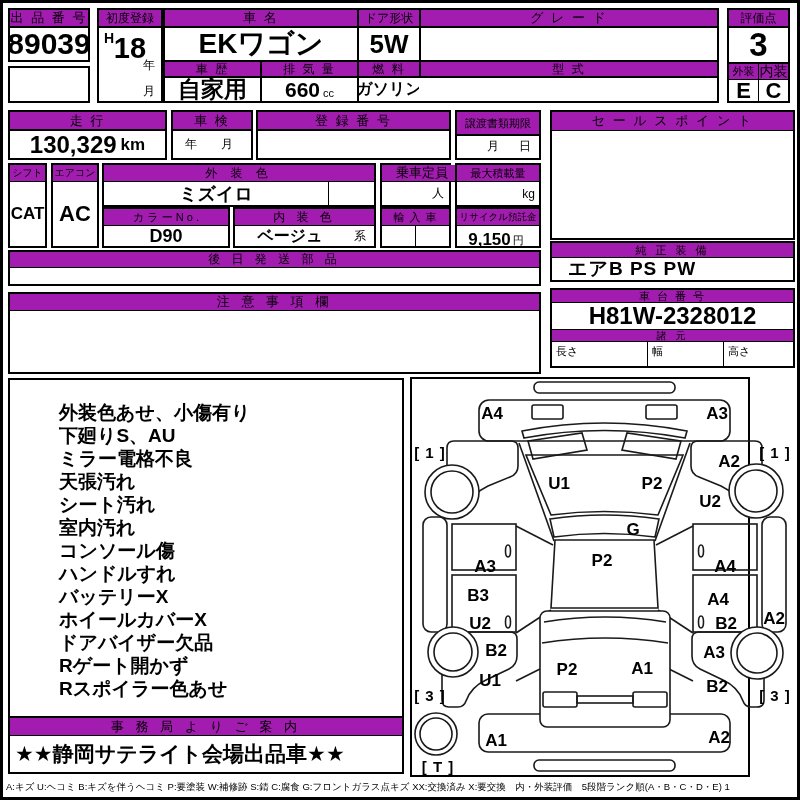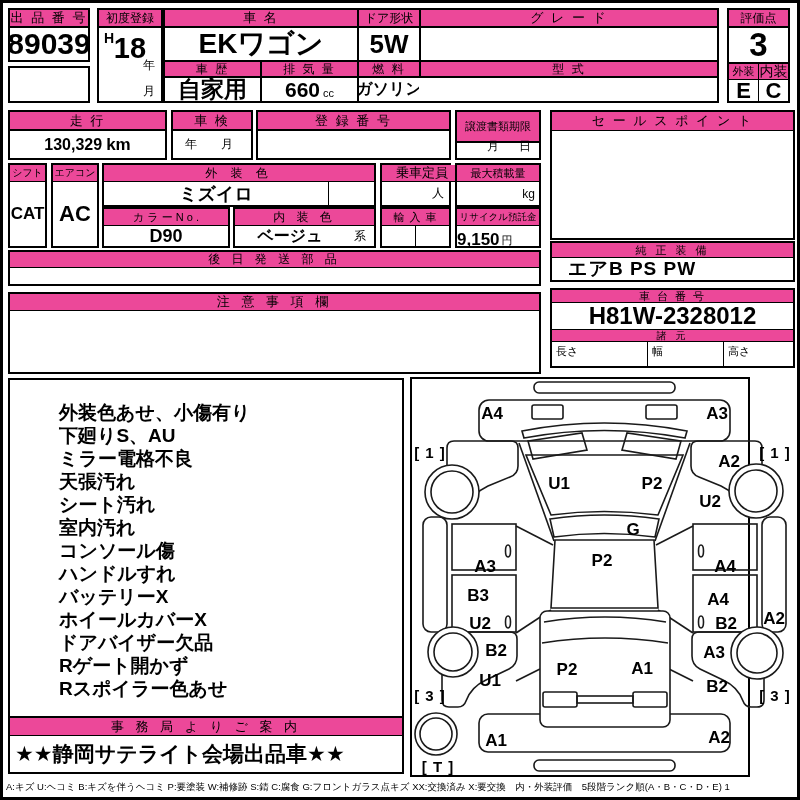--- a/index.html
+++ b/index.html
@@ -1,21 +1,21 @@
 <!DOCTYPE html>
 <html><head>
 <meta charset="utf-8">
 <style>
   html,body{margin:0;padding:0;background:#fff;}
   #sheet{position:relative;width:800px;height:800px;background:#fff;
          font-family:"Liberation Sans","DejaVu Sans",sans-serif;color:#000;overflow:hidden;}
   #frame{position:absolute;left:0;top:0;width:794px;height:794px;border:3px solid #000;pointer-events:none;}
   .bx{position:absolute;border:2px solid #000;background:#fff;box-sizing:border-box;}
   .c{position:absolute;box-sizing:border-box;display:flex;align-items:center;justify-content:center;overflow:hidden;white-space:nowrap;}
-  .gr{background:#ec4899;}
+  .gr{background:#a21caf;}
   .bl{border-left:2px solid #000;}
   .bl1{border-left:1px solid #000;}
   .bb{border-bottom:2px solid #000;}
   .bb1{border-bottom:1px solid #000;}
   .hd{font-size:13px;letter-spacing:2px;}
   .big{font-weight:bold;}
   .note-line{font-size:19px;font-weight:bold;line-height:23px;white-space:nowrap;}
   #insp-lines{position:absolute;left:0;top:18px;right:0;bottom:0;padding:3px 5px;margin-left:44px;}
   #legend{position:absolute;left:6px;top:781px;width:790px;font-size:9.5px;white-space:nowrap;letter-spacing:0;}
   text.dl{font:bold 17px "Liberation Sans","DejaVu Sans",sans-serif;text-anchor:middle;fill:#000;}
@@ -64,34 +64,34 @@
     <div class="c big bb" style="left:0;top:18px;width:59px;height:36px;font-size:33px">3</div>
     <div class="c gr bb1" style="left:0;top:54px;width:29px;height:16px;font-size:11px">外装</div>
     <div class="c gr bb1 bl1" style="left:29px;top:54px;width:30px;height:16px;font-size:14px">内装</div>
     <div class="c big" style="left:0;top:70px;width:29px;height:21px;font-size:22px">E</div>
     <div class="c big bl1" style="left:29px;top:70px;width:30px;height:21px;font-size:22px">C</div>
   </div>
 
   <div class="bx" style="left:8px;top:110px;width:159px;height:50px">
     <div class="c hd gr bb" style="left:0;top:0;width:155px;height:19px">走 行</div>
     <div class="c" style="left:0;top:19px;width:155px;height:27px">
-      <span class="big" style="font-size:16px">130,329</span>
+      <span class="big" style="font-size:24px">130,329</span>
       <span class="big" style="font-size:17px;margin-left:4px">km</span>
     </div>
   </div>
   <div class="bx" style="left:171px;top:110px;width:82px;height:50px">
     <div class="c hd gr bb" style="left:0;top:0;width:78px;height:19px">車 検</div>
     <div class="c" style="left:0;top:19px;width:78px;height:27px;font-size:12px;letter-spacing:6px">年　月</div>
   </div>
   <div class="bx" style="left:256px;top:110px;width:195px;height:50px">
     <div class="c hd gr bb" style="left:0;top:0;width:191px;height:19px">登 録 番 号</div>
     <div class="c" style="left:0;top:19px;width:191px;height:27px"></div>
   </div>
   <div class="bx" style="left:455px;top:110px;width:86px;height:50px">
-    <div class="c hd gr bb" style="left:0;top:0;width:82px;height:31px;font-size:11px;letter-spacing:0">譲渡書類期限</div>
+    <div class="c hd gr bb" style="left:0;top:0;width:82px;height:24px;font-size:11px;letter-spacing:0">譲渡書類期限</div>
     <div class="c" style="left:0;top:19px;width:82px;height:27px;font-size:12px;letter-spacing:4px;justify-content:flex-end;align-items:flex-end;padding:0 4px 3px 0">月　日</div>
   </div>
 
   <div class="bx" style="left:8px;top:163px;width:39px;height:85px">
     <div class="c hd gr bb1" style="left:0;top:0;width:35px;height:17px;font-size:10px;letter-spacing:0">シフト</div>
     <div class="c big" style="left:0;top:17px;width:35px;height:64px;font-size:17px">CAT</div>
   </div>
   <div class="bx" style="left:51px;top:163px;width:48px;height:85px">
     <div class="c hd gr bb1" style="left:0;top:0;width:44px;height:17px;font-size:10px;letter-spacing:0">エアコン</div>
     <div class="c big" style="left:0;top:17px;width:44px;height:64px;font-size:22px">AC</div>
@@ -117,21 +117,21 @@
     <div class="c hd gr bb1" style="left:0;top:0;width:139px;height:17px;font-size:12px;letter-spacing:4px">内 装 色</div>
     <div class="c big" style="left:0;top:17px;width:110px;height:20px;font-size:16px">ベージュ</div>
     <div class="c" style="right:6px;top:19px;width:16px;height:16px;font-size:12px">系</div>
   </div>
   <div class="bx" style="left:380px;top:207px;width:71px;height:41px">
     <div class="c hd gr bb1" style="left:0;top:0;width:67px;height:17px;font-size:11px;letter-spacing:1px">輸 入 車</div>
     <div class="c bl1" style="left:33px;top:17px;width:34px;height:20px"></div>
   </div>
   <div class="bx" style="left:455px;top:207px;width:86px;height:41px">
     <div class="c hd gr bb1" style="left:0;top:0;width:82px;height:17px;font-size:9.5px;letter-spacing:0">リサイクル預託金</div>
-    <div class="c" style="left:0;top:17px;width:82px;height:28px;justify-content:flex-start;padding-right:4px">
+    <div class="c" style="left:0;top:17px;width:82px;height:28px;justify-content:center;padding-right:4px">
       <span class="big" style="font-size:17px">9,150</span>
       <span style="font-size:11px;margin-left:2px">円</span>
     </div>
   </div>
 
   <div class="bx" style="left:8px;top:250px;width:533px;height:36px">
     <div class="c hd gr bb1" style="left:0;top:0;width:529px;height:16px;font-size:12px;letter-spacing:4px">後 日 発 送 部 品</div>
     <div class="c" style="left:0;top:16px;width:529px;height:16px"></div>
   </div>
   <div class="bx" style="left:8px;top:292px;width:533px;height:82px">

